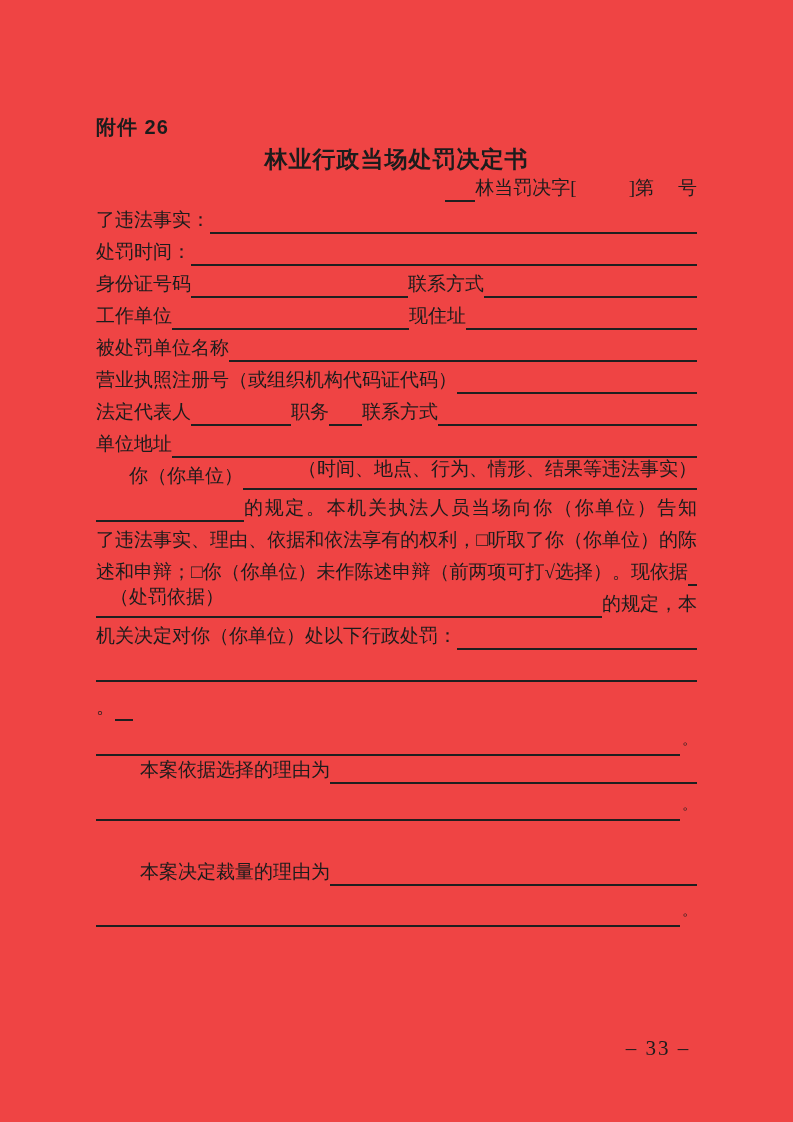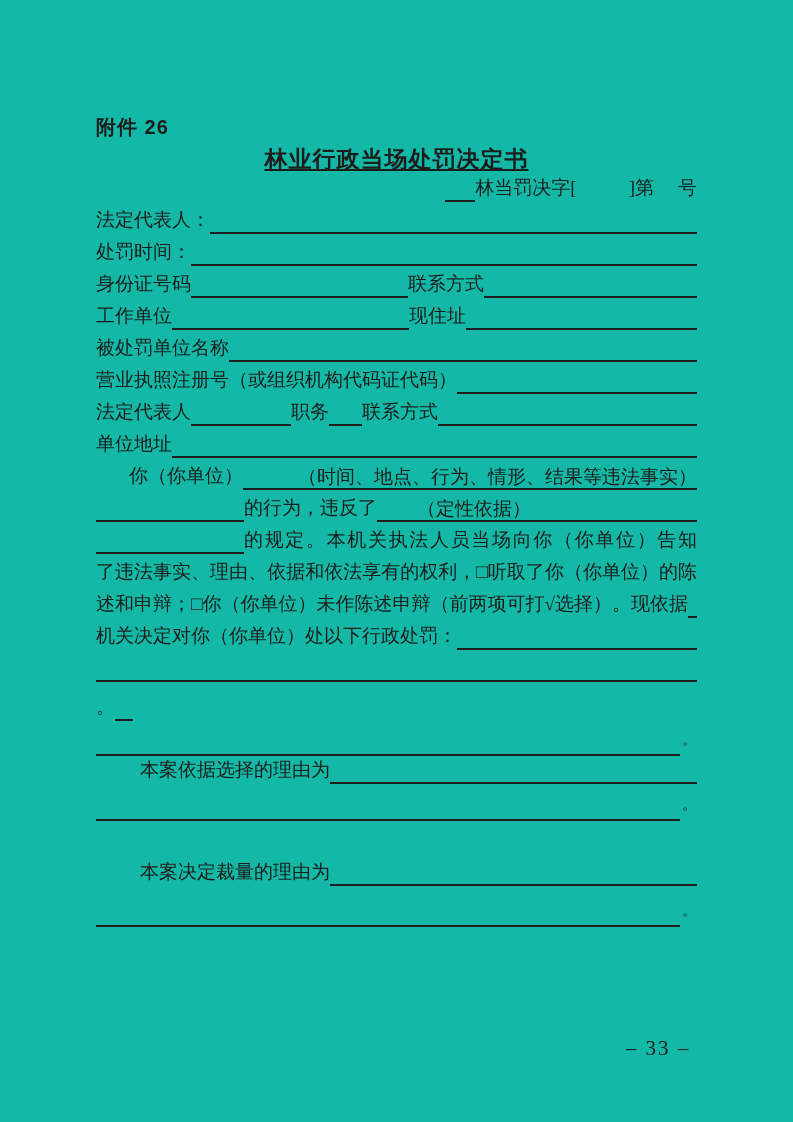--- a/index.html
+++ b/index.html
@@ -2,48 +2,48 @@
 <html><head>
 <meta charset="utf-8">
 <style>
   html,body{margin:0;padding:0;background:#ffffff;}
   body{
     width:793px;height:1122px;
     font-family:"Liberation Serif","DejaVu Serif",serif;
     color:#1c1c1c;
     position:relative;overflow:hidden;
   }
-  .page{position:absolute;left:0;top:0;width:793px;height:1122px;background:#14b8a6;}
+  .page{position:absolute;left:0;top:0;width:793px;height:1122px;background:#ef4444;}
 
   .attachment-label{
     position:absolute;left:96px;top:114px;
     font-family:"Liberation Sans","DejaVu Sans",sans-serif;
     font-weight:bold;font-size:20px;letter-spacing:1px;
   }
   .doc-title{
     position:absolute;left:96px;top:144px;width:601px;
     text-align:center;
     font-family:"Liberation Sans","DejaVu Sans",sans-serif;
-    font-weight:bold;font-size:23px;letter-spacing:1px;text-decoration:underline;
+    font-weight:bold;font-size:23px;letter-spacing:1px;
   }
   .lines{
     position:absolute;left:96px;top:178px;width:601px;
   }
   .line{
     display:flex;align-items:flex-start;
     height:32px;font-size:19px;white-space:nowrap;
     line-height:1;
   }
   .line.right{justify-content:flex-end;}
   .seg-text{display:inline-block;padding-bottom:4px;}
   .seg-blank{
     display:inline-flex;align-items:flex-end;
     border-bottom:2px solid #1f1f1f;
     height:24px;box-sizing:border-box;
-    overflow:visible;padding-bottom:2px;
+    overflow:visible;padding-bottom:10px;
   }
   .seg-blank.grow{flex:1 1 auto;}
   .seg-space{display:inline-block;}
   
   [data-name="rights-notice-line"] .seg-text{
     flex:1;text-align:justify;text-align-last:justify;
   }
   [data-name="regulation-notice-line"] .seg-text{
     flex:1;text-align:justify;text-align-last:justify;
   }
@@ -74,21 +74,21 @@
   <div class="lines" data-name="form-lines">
       <div class="line right" data-name="doc-number-line">
         <span class="seg-blank" data-name="doc-number-line-blank-0" style="width: 30px;"></span>
         <span class="seg-text" data-name="doc-number-line-text-1">林当罚决字[</span>
         <span class="seg-space" data-name="doc-number-line-spacer-2" style="width: 52px;"></span>
         <span class="seg-text" data-name="doc-number-line-text-3">]第</span>
         <span class="seg-space" data-name="doc-number-line-spacer-4" style="width: 24px;"></span>
         <span class="seg-text" data-name="doc-number-line-text-5">号</span>
       </div>
       <div class="line" data-name="penalty-location-row">
-        <span class="seg-text" data-name="penalty-location-row-text-0">法定代表人：</span>
+        <span class="seg-text" data-name="penalty-location-row-text-0">了违法事实：</span>
         <span class="seg-blank grow" data-name="penalty-location-row-blank-1"></span>
       </div>
       <div class="line" data-name="penalty-time-row">
         <span class="seg-text" data-name="penalty-time-row-text-0">处罚时间：</span>
         <span class="seg-blank grow" data-name="penalty-time-row-blank-1"></span>
       </div>
       <div class="line" data-name="id-number-row">
         <span class="seg-text" data-name="id-number-row-text-0">身份证号码</span>
         <span class="seg-blank" data-name="id-number-row-blank-1" style="width: 217px;"></span>
         <span class="seg-text" data-name="id-number-row-text-2">联系方式</span>
@@ -118,35 +118,34 @@
       </div>
       <div class="line" data-name="unit-address-row">
         <span class="seg-text" data-name="unit-address-row-text-0">单位地址</span>
         <span class="seg-blank grow" data-name="unit-address-row-blank-1"></span>
       </div>
       <div class="line" data-name="violation-facts-line">
         <span class="seg-space" data-name="violation-facts-line-spacer-0" style="width: 44px;"></span>
         <span class="seg-text" data-name="violation-facts-line-text-1">你（你单位）</span>
         <span class="seg-blank grow" data-name="violation-facts-line-blank-2" style="padding-left: 55px;">（时间、地点、行为、情形、结果等违法事实）</span>
       </div>
-      <div class="line" data-name="violated-basis-line">
-        <span class="seg-blank" data-name="violated-basis-line-blank-0" style="width: 148px;"></span>
-        <span class="seg-text" data-name="violated-basis-line-text-1">的行为，违反了</span>
-        <span class="seg-blank grow" data-name="violated-basis-line-blank-2" style="padding-left: 40px;">（定性依据）</span>
-      </div>
       <div class="line" data-name="regulation-notice-line">
         <span class="seg-blank" data-name="regulation-notice-line-blank-0" style="width: 148px;"></span>
         <span class="seg-text" data-name="regulation-notice-line-text-1">的规定。本机关执法人员当场向你（你单位）告知</span>
       </div>
       <div class="line" data-name="rights-notice-line">
         <span class="seg-text" data-name="rights-notice-line-text-0">了违法事实、理由、依据和依法享有的权利，□听取了你（你单位）的陈</span>
       </div>
       <div class="line" data-name="statement-defense-line">
         <span class="seg-text" data-name="statement-defense-line-text-0">述和申辩；□你（你单位）未作陈述申辩（前两项可打√选择）。现依据</span>
         <span class="seg-blank grow" data-name="statement-defense-line-blank-1"></span>
+      </div>
+      <div class="line" data-name="penalty-basis-line">
+        <span class="seg-blank grow" data-name="penalty-basis-line-blank-0" style="padding-left: 14px;">（处罚依据）</span>
+        <span class="seg-text" data-name="penalty-basis-line-text-1">的规定，本</span>
       </div>
       <div class="line" data-name="penalty-decision-line">
         <span class="seg-text" data-name="penalty-decision-line-text-0">机关决定对你（你单位）处以下行政处罚：</span>
         <span class="seg-blank grow" data-name="penalty-decision-line-blank-1"></span>
       </div>
       <div class="line" data-name="blank-line-1">
         <span class="seg-blank grow" data-name="blank-line-1-blank-0"></span>
       </div>
       <div class="line" data-name="period-line">
         <span class="seg-text" data-name="period-line-text-0">。</span>

